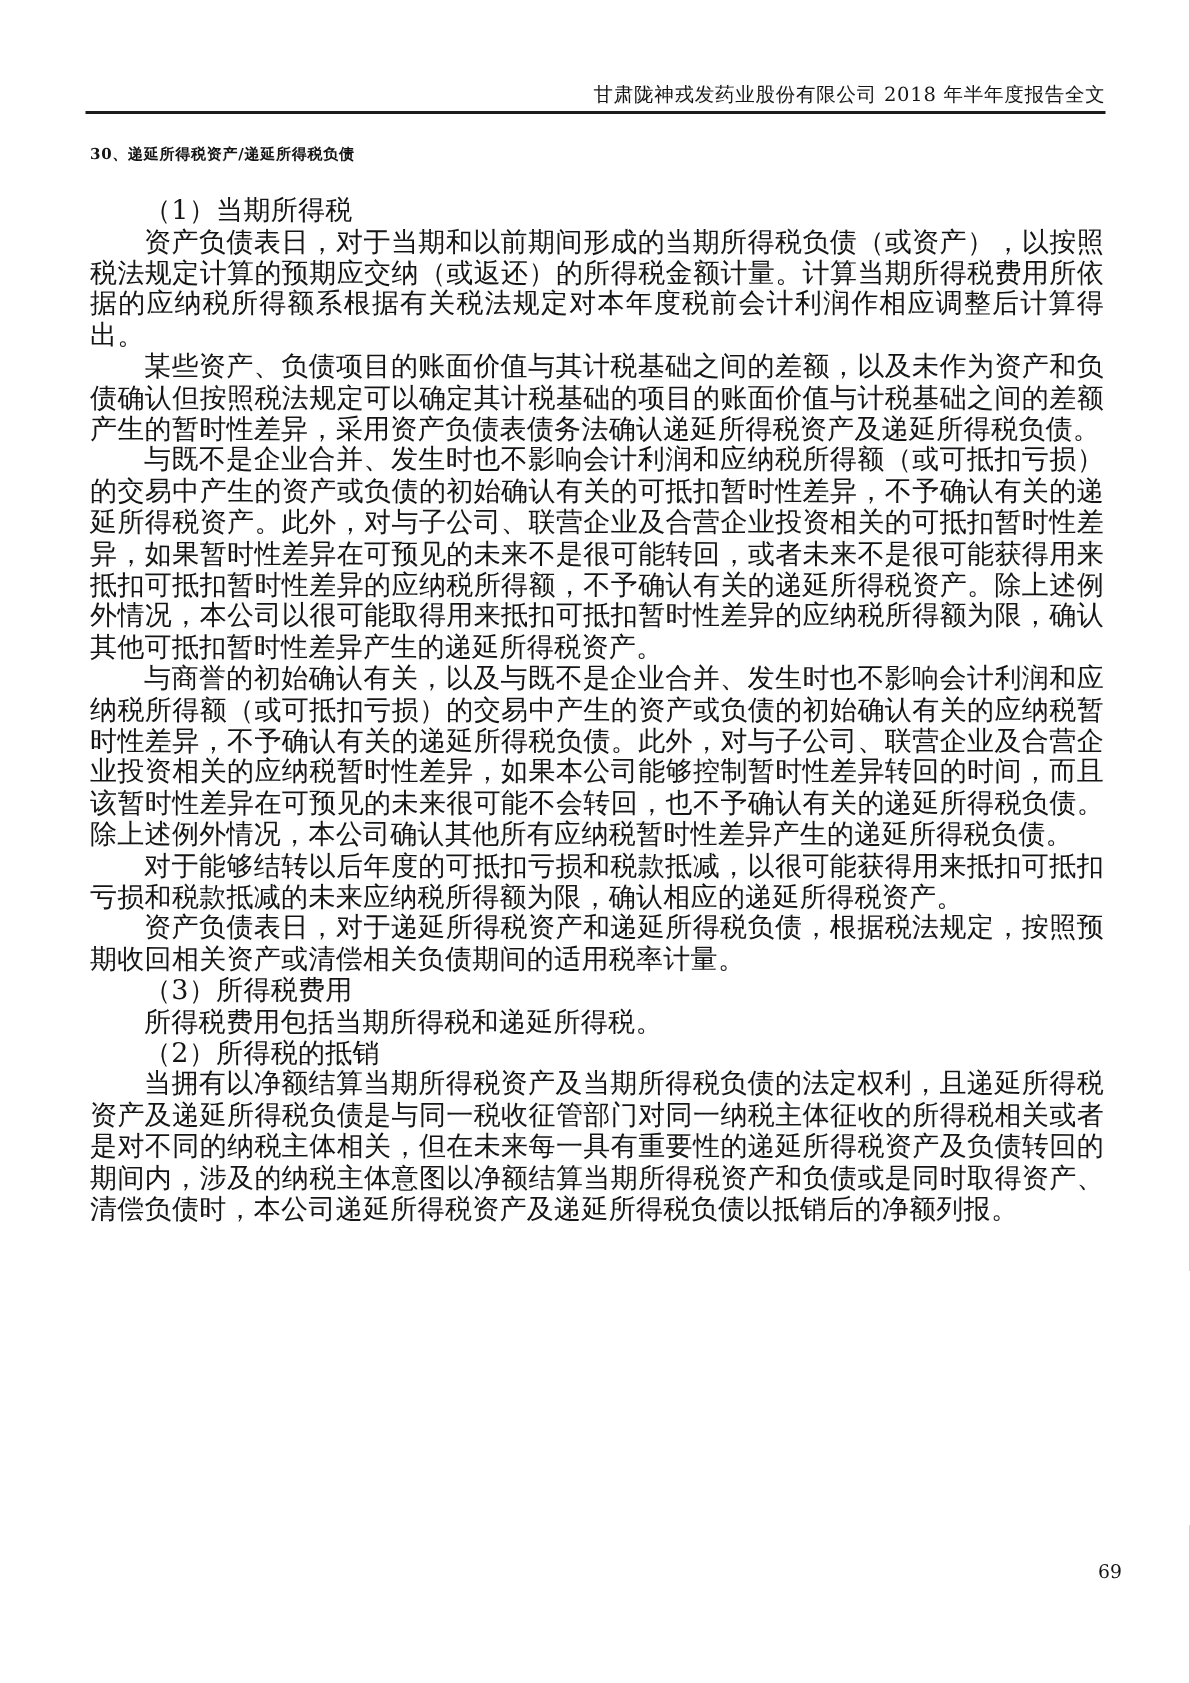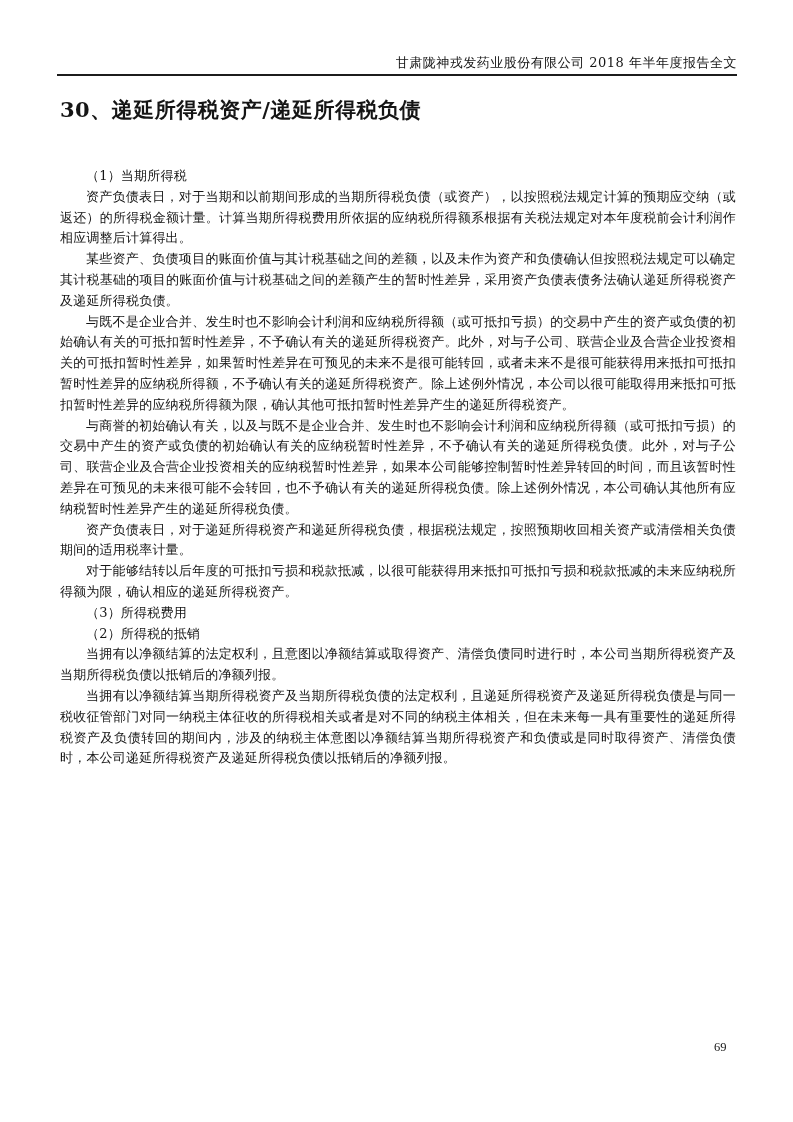--- a/index.html
+++ b/index.html
@@ -36,63 +36,62 @@
     height: 2px;
     background: #1c1c1c;
   }
   .content {
     position: absolute;
     top: 96px;
     left: 60px;
     width: 676px;
   }
   .section-title {
-    margin: 0 0 42px 0;
-    font-size: 21px;
+    margin: 0 0 21px 0;
+    font-size: 10px;
     font-weight: 700;
     letter-spacing: 0.5px;
   }
   .content p {
     margin: 0;
-    font-size: 13px;
+    font-size: 18px;
     line-height: 20.8px;
     text-align: justify;
     text-indent: 2em;
     letter-spacing: 0.2px;
   }
   .page-number {
     position: absolute;
     top: 1040px;
-    left: 714px;
+    left: 732px;
     font-size: 12.5px;
-    font-family: Liberation Serif, serif;
   }
 </style>
 </head>
 <body>
 
 <div class="page">
 
   <div class="report-header">甘肃陇神戎发药业股份有限公司 2018 年半年度报告全文</div>
 
   <div class="header-rule"></div>
 
   <div class="content">
 
     <h2 class="section-title">30、递延所得税资产/递延所得税负债</h2>
 
     <p>（1）当期所得税</p>
     <p>资产负债表日，对于当期和以前期间形成的当期所得税负债（或资产），以按照税法规定计算的预期应交纳（或返还）的所得税金额计量。计算当期所得税费用所依据的应纳税所得额系根据有关税法规定对本年度税前会计利润作相应调整后计算得出。</p>
     <p>某些资产、负债项目的账面价值与其计税基础之间的差额，以及未作为资产和负债确认但按照税法规定可以确定其计税基础的项目的账面价值与计税基础之间的差额产生的暂时性差异，采用资产负债表债务法确认递延所得税资产及递延所得税负债。</p>
     <p>与既不是企业合并、发生时也不影响会计利润和应纳税所得额（或可抵扣亏损）的交易中产生的资产或负债的初始确认有关的可抵扣暂时性差异，不予确认有关的递延所得税资产。此外，对与子公司、联营企业及合营企业投资相关的可抵扣暂时性差异，如果暂时性差异在可预见的未来不是很可能转回，或者未来不是很可能获得用来抵扣可抵扣暂时性差异的应纳税所得额，不予确认有关的递延所得税资产。除上述例外情况，本公司以很可能取得用来抵扣可抵扣暂时性差异的应纳税所得额为限，确认其他可抵扣暂时性差异产生的递延所得税资产。</p>
     <p>与商誉的初始确认有关，以及与既不是企业合并、发生时也不影响会计利润和应纳税所得额（或可抵扣亏损）的交易中产生的资产或负债的初始确认有关的应纳税暂时性差异，不予确认有关的递延所得税负债。此外，对与子公司、联营企业及合营企业投资相关的应纳税暂时性差异，如果本公司能够控制暂时性差异转回的时间，而且该暂时性差异在可预见的未来很可能不会转回，也不予确认有关的递延所得税负债。除上述例外情况，本公司确认其他所有应纳税暂时性差异产生的递延所得税负债。</p>
+    <p>对于能够结转以后年度的可抵扣亏损和税款抵减，以很可能获得用来抵扣可抵扣亏损和税款抵减的未来应纳税所得额为限，确认相应的递延所得税资产。</p>
     <p>资产负债表日，对于递延所得税资产和递延所得税负债，根据税法规定，按照预期收回相关资产或清偿相关负债期间的适用税率计量。</p>
-    <p>对于能够结转以后年度的可抵扣亏损和税款抵减，以很可能获得用来抵扣可抵扣亏损和税款抵减的未来应纳税所得额为限，确认相应的递延所得税资产。</p>
     <p>（3）所得税费用</p>
+    <p>所得税费用包括当期所得税和递延所得税。</p>
     <p>（2）所得税的抵销</p>
-    <p>当拥有以净额结算的法定权利，且意图以净额结算或取得资产、清偿负债同时进行时，本公司当期所得税资产及当期所得税负债以抵销后的净额列报。</p>
     <p>当拥有以净额结算当期所得税资产及当期所得税负债的法定权利，且递延所得税资产及递延所得税负债是与同一税收征管部门对同一纳税主体征收的所得税相关或者是对不同的纳税主体相关，但在未来每一具有重要性的递延所得税资产及负债转回的期间内，涉及的纳税主体意图以净额结算当期所得税资产和负债或是同时取得资产、清偿负债时，本公司递延所得税资产及递延所得税负债以抵销后的净额列报。</p>
 
   </div>
 
   <div class="page-number">69</div>
 
 </div>
 
 </body></html>

